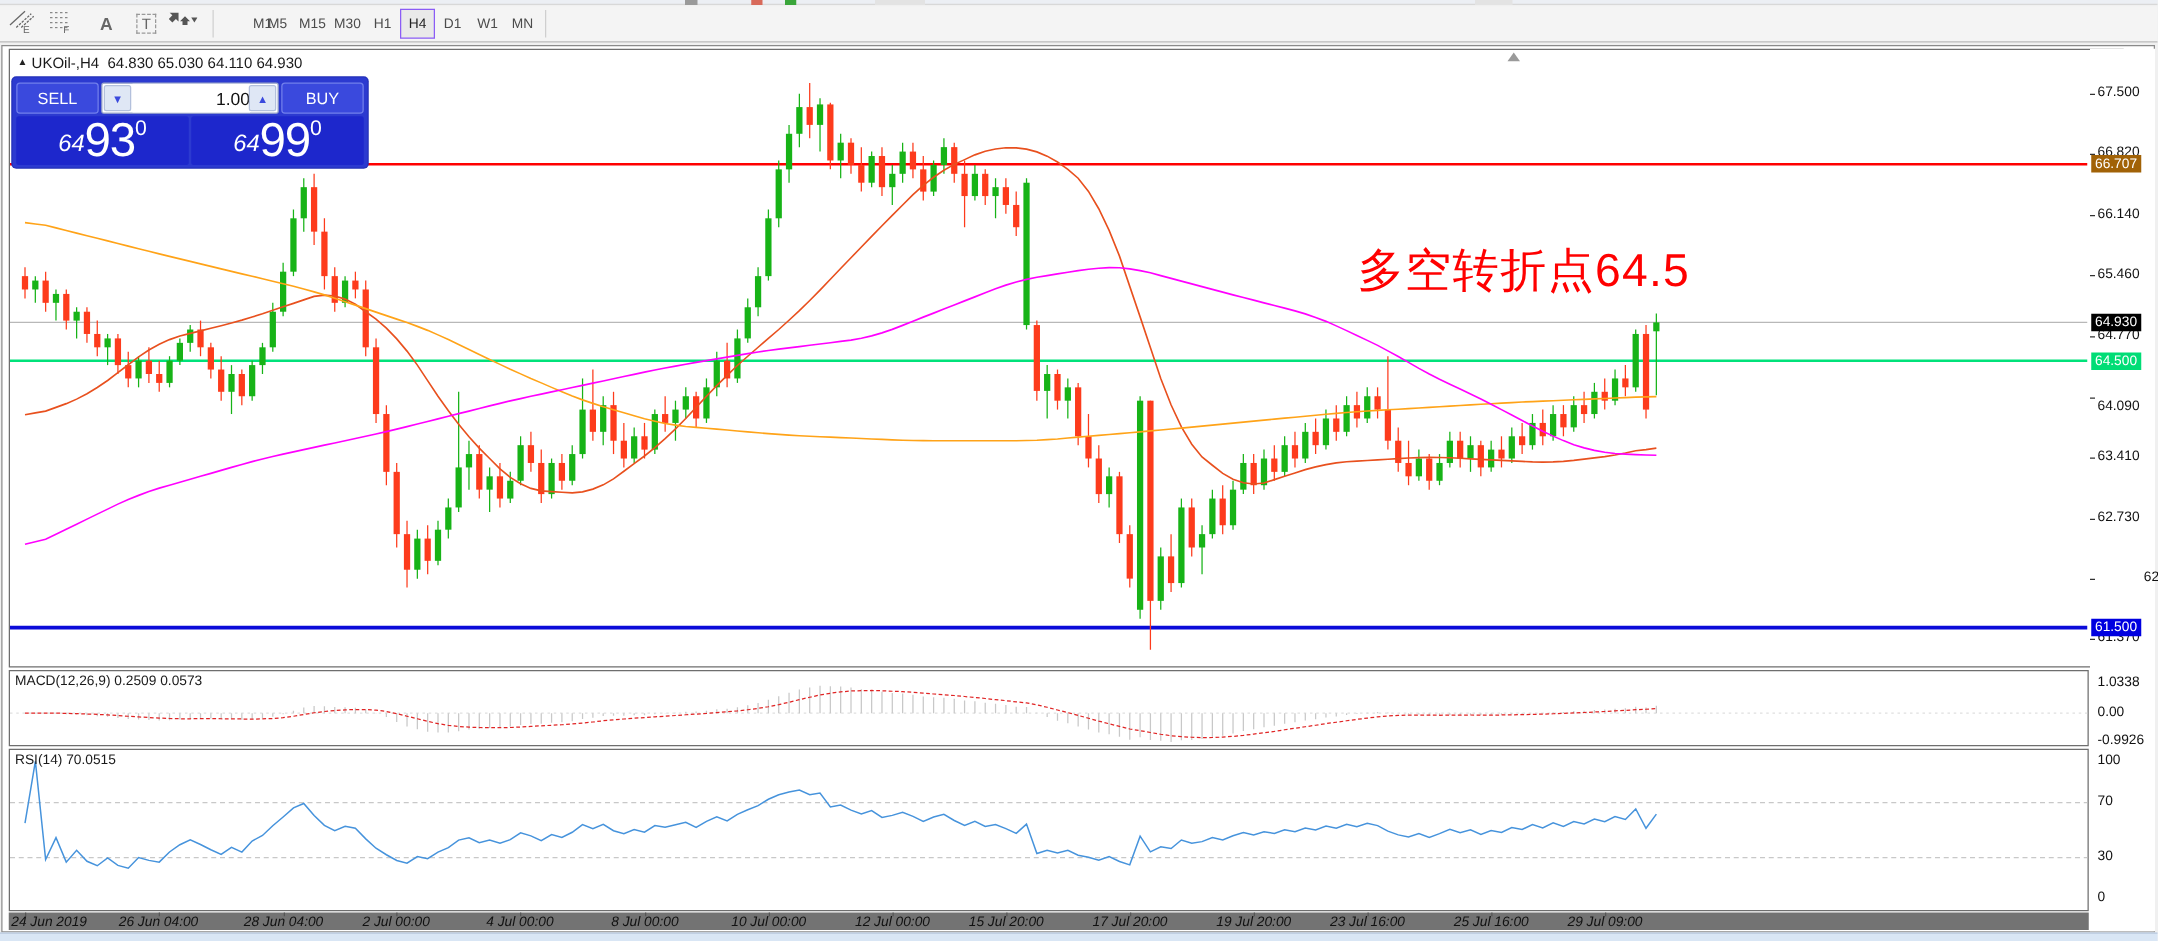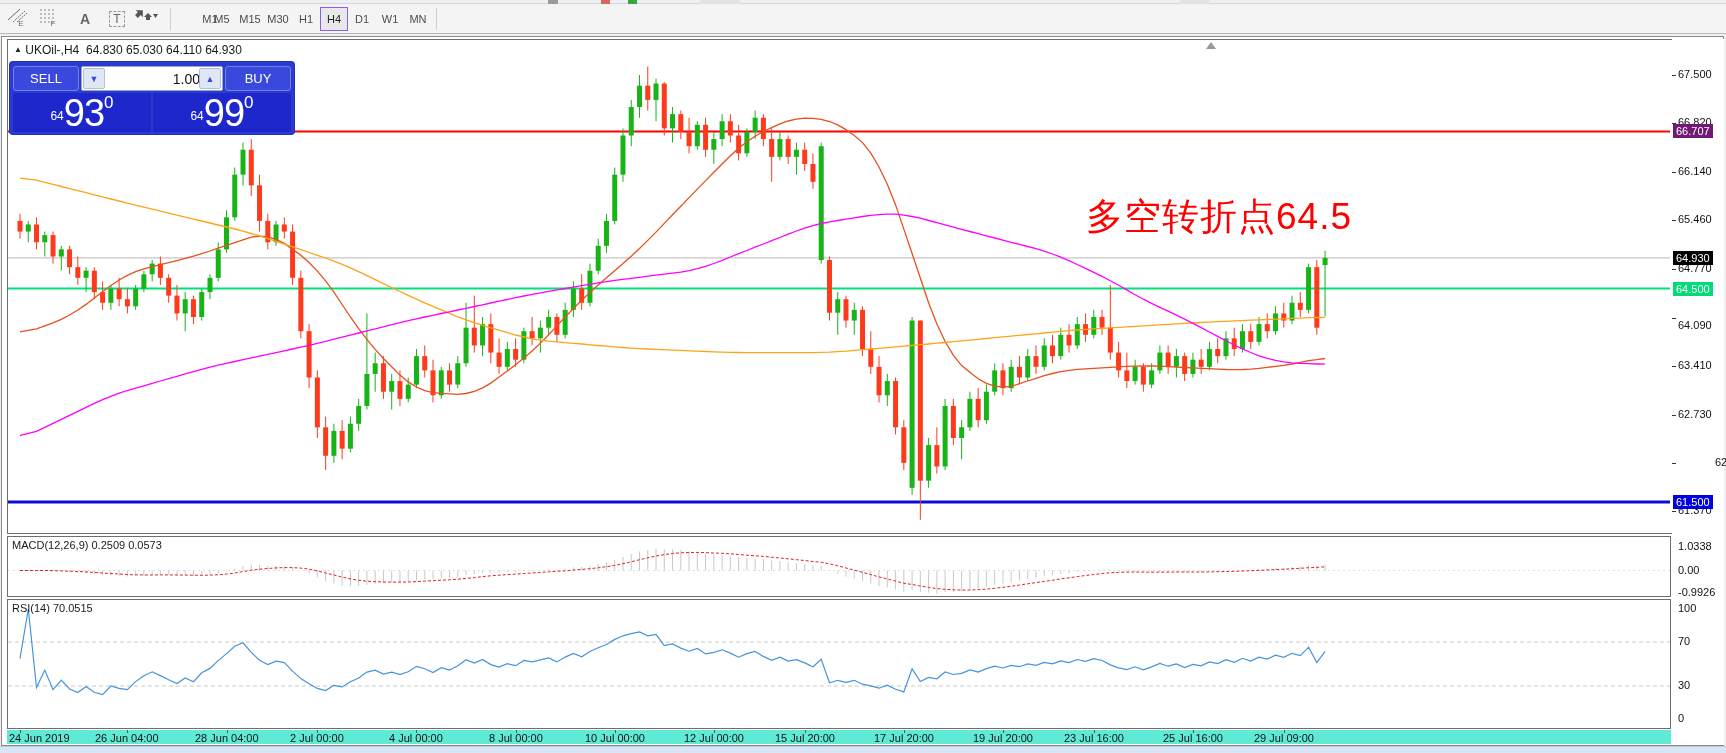--- a/index.html
+++ b/index.html
@@ -10,42 +10,42 @@
   #toolbar { position:absolute; left:0; top:5px; width:1726px; height:29px; background:#f4f4f4; border-bottom:1px solid #b9b9b9; }
   .tbtn { position:absolute; top:2px; height:24px; display:flex; align-items:center; justify-content:center; color:#555; cursor:pointer; }
   .tf { font-size:11px; color:#4c4c4c; width:28px; }
   .tf.active { background:#e9e9e9; border:1px solid #8b5cf6; color:#222; }
   .tsep { position:absolute; top:3px; width:1px; height:22px; background:#cfcfcf; }
   #window { position:absolute; left:1px; top:36px; width:1723px; height:710px; background:#ffffff; border:1px solid #8a8a8a; }
   .pane { position:absolute; background:#fff; border:1px solid #6e6e6e; }
   #pane-main  { left:7px;  top:39px;  width:1692px; height:495px; }
   #pane-macd  { left:7px;  top:536px; width:1664px; height:61px; }
   #pane-rsi   { left:7px;  top:599px; width:1664px; height:130px; }
-  #time-axis  { position:absolute; left:7px; top:730px; width:1664px; height:14px; background:#5eead4; }
+  #time-axis  { position:absolute; left:7px; top:730px; width:1664px; height:14px; background:#737373;font-style:italic; }
   #price-axis { position:absolute; left:1672px; top:39px; width:52px; height:706px; background:#fff; }
   .ptick { position:absolute; left:6px; font-size:11px; color:#111; white-space:nowrap; }
   .ptick-mark { position:absolute; left:0; width:4px; height:1px; background:#333; }
   .plabel { position:absolute; left:1px; font-size:11px; color:#fff; padding:0 3px; height:14px; line-height:14px; white-space:nowrap; }
   .tlabel { position:absolute; top:2px; font-size:11px; color:#111; white-space:nowrap; }
   .ttick { position:absolute; top:0; width:1px; height:3px; background:#555; }
   .ind-label { position:absolute; left:4px; top:2px; font-size:11px; color:#1a1a1a; white-space:nowrap; }
   #symbol-title { position:absolute; left:6px; top:3px; font-size:12px; color:#1a1a1a; white-space:nowrap; }
   #symbol-title .tri { font-size:8px; vertical-align:2px; color:#222; }
   
   #trade-panel { position:absolute; left:2px; top:22px; width:284px; height:72px; background:#2c3ad0; border-radius:3px; box-shadow:0 0 0 1px #2330b8; }
   .tp-btn { position:absolute; top:4px; height:25px; background:#3a49dd; border:1px solid #7280ec; border-radius:3px; color:#fff; font-size:13px; display:flex; align-items:center; justify-content:center; cursor:pointer; }
   #sell-btn { left:3px; width:66px; }
   #buy-btn { left:215px; width:66px; }
   #vol-box { position:absolute; left:71px; top:4px; width:142px; height:25px; background:#fff; border:1px solid #9aa6c8; border-radius:2px; }
   .spin { position:absolute; top:1px; width:22px; height:21px; background:#dfe7f5; border:1px solid #b3c0dc; border-radius:2px; color:#3a49dd; font-size:9px; display:flex; align-items:center; justify-content:center; cursor:pointer; }
   #spin-down { left:1px; } #spin-up { right:1px; }
   #vol-input { position:absolute; left:24px; top:0; width:94px; height:23px; border:none; outline:none; text-align:right; font-size:14px; color:#111; font-family:inherit; }
   .price-box { position:absolute; top:31px; width:138px; height:39px; background:#1d27cc; border-radius:2px; color:#fff; display:flex; align-items:flex-end; justify-content:center; padding-bottom:1px; }
   #sell-price-box { left:3px; } #buy-price-box { left:143px; }
-  .pp-small { font-size:12px; line-height:30px; }
+  .pp-small { font-size:19px; line-height:30px;font-style:italic; }
   .pp-big { font-size:38px; line-height:36px; font-weight:400; letter-spacing:-1px; }
   .pp-sup { font-size:17px; line-height:17px; align-self:flex-start; margin-top:1px; }
   #annotation { position:absolute; left:1078px; top:152px; font-size:37px; color:#ff0000; white-space:nowrap; letter-spacing:1px; }
   #shift-marker { position:absolute; left:1198px; top:2px; width:0; height:0; border-left:5px solid transparent; border-right:5px solid transparent; border-bottom:7px solid #9a9a9a; }
   #bottom-strip { position:absolute; left:0; top:746px; width:1726px; height:7px; background:#d9e6f5; border-top:1px solid #b9c9de; }
   svg { position:absolute; left:0; top:0; }
 </style>
 </head>
 <body>
 
@@ -675,21 +675,21 @@
     <div class="ptick-mark" style="top: 278.705px;"></div>
     <div class="ptick" style="top: 280px;">64.090</div>
     <div class="ptick-mark" style="top: 327.103px;"></div>
     <div class="ptick" style="top: 320.103px;">63.410</div>
     <div class="ptick-mark" style="top: 375.502px;"></div>
     <div class="ptick" style="top: 368.502px;">62.730</div>
     <div class="ptick-mark" style="top: 423.9px;"></div>
     <div class="ptick" style="top: 416.9px; padding-left: 37px;">62.050</div>
     <div class="ptick-mark" style="top: 472.299px;"></div>
     <div class="ptick" style="top: 465.299px;">61.370</div>
-    <div class="plabel" style="top: 85.4413px; background: #701a75; color: rgb(255, 255, 255);">66.707</div>
+    <div class="plabel" style="top: 85.4413px; background: #a16207; color: rgb(255, 255, 255);">66.707</div>
     <div class="plabel" style="top: 211.918px; background: rgb(0, 0, 0); color: rgb(255, 255, 255);">64.930</div>
     <div class="plabel" style="top: 242.523px; background: rgb(0, 221, 118); color: rgb(255, 255, 255);">64.500</div>
     <div class="plabel" style="top: 456.046px; background: rgb(0, 0, 224); color: rgb(255, 255, 255);">61.500</div>
     <div class="ptick" style="top: 501.033px;">1.0338</div>
     <div class="ptick" style="top: 524.5px;">0.00</div>
     <div class="ptick" style="top: 547.032px;">-0.9926</div>
     <div class="ptick" style="top: 563px;">100</div>
     <div class="ptick" style="top: 596px;">70</div>
     <div class="ptick" style="top: 640px;">30</div>
     <div class="ptick" style="top: 673px;">0</div>

